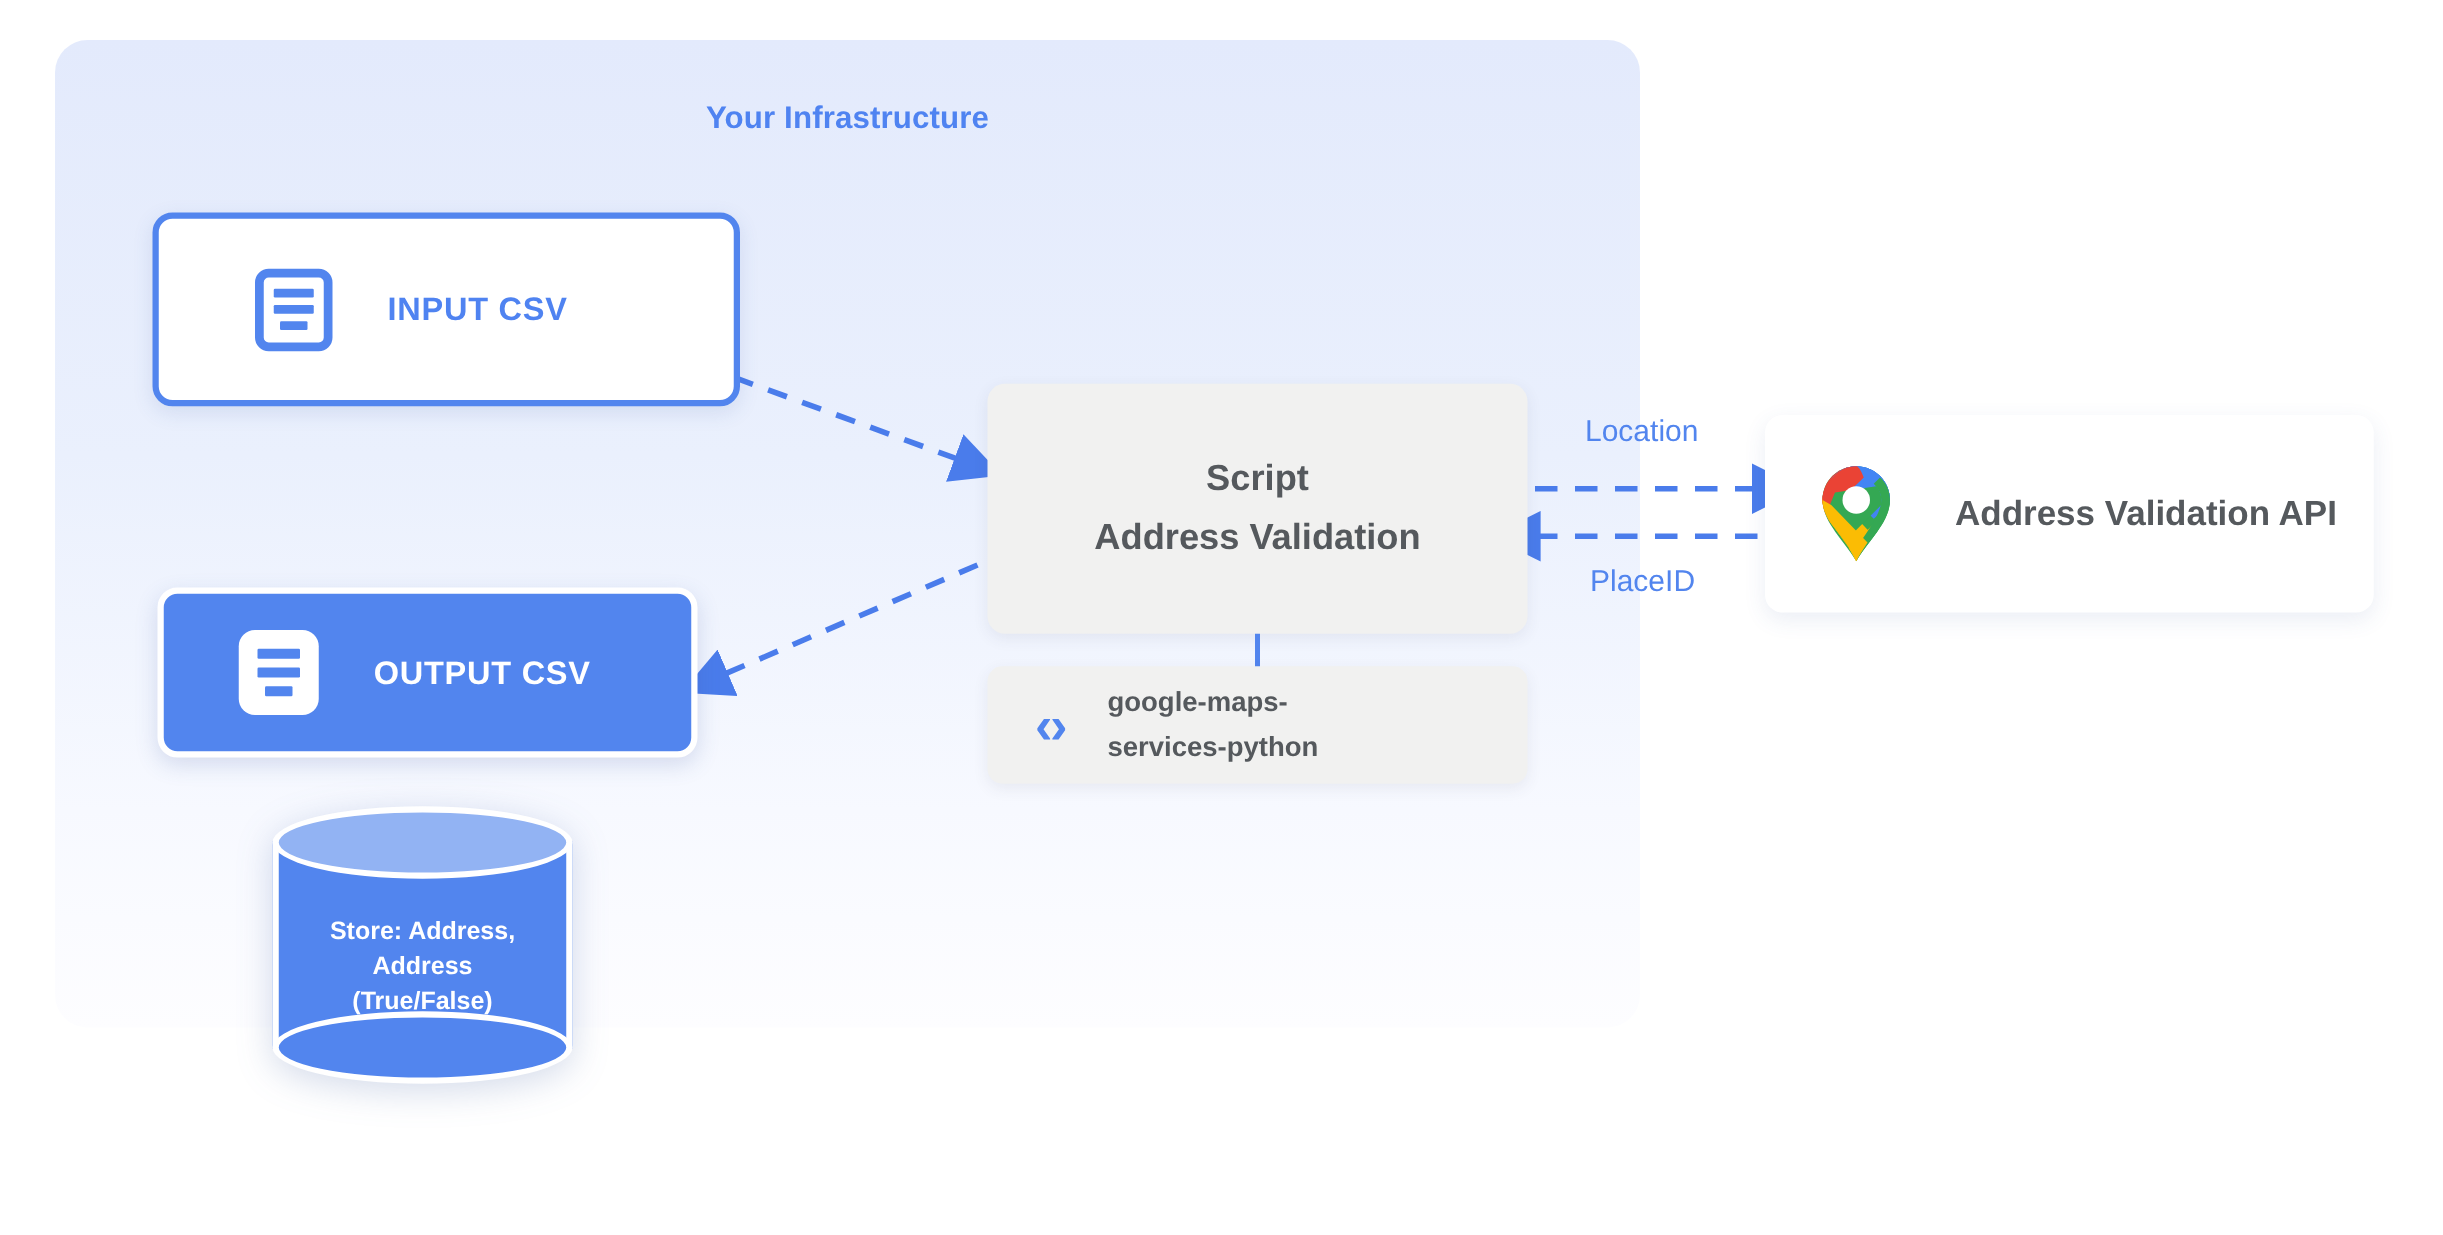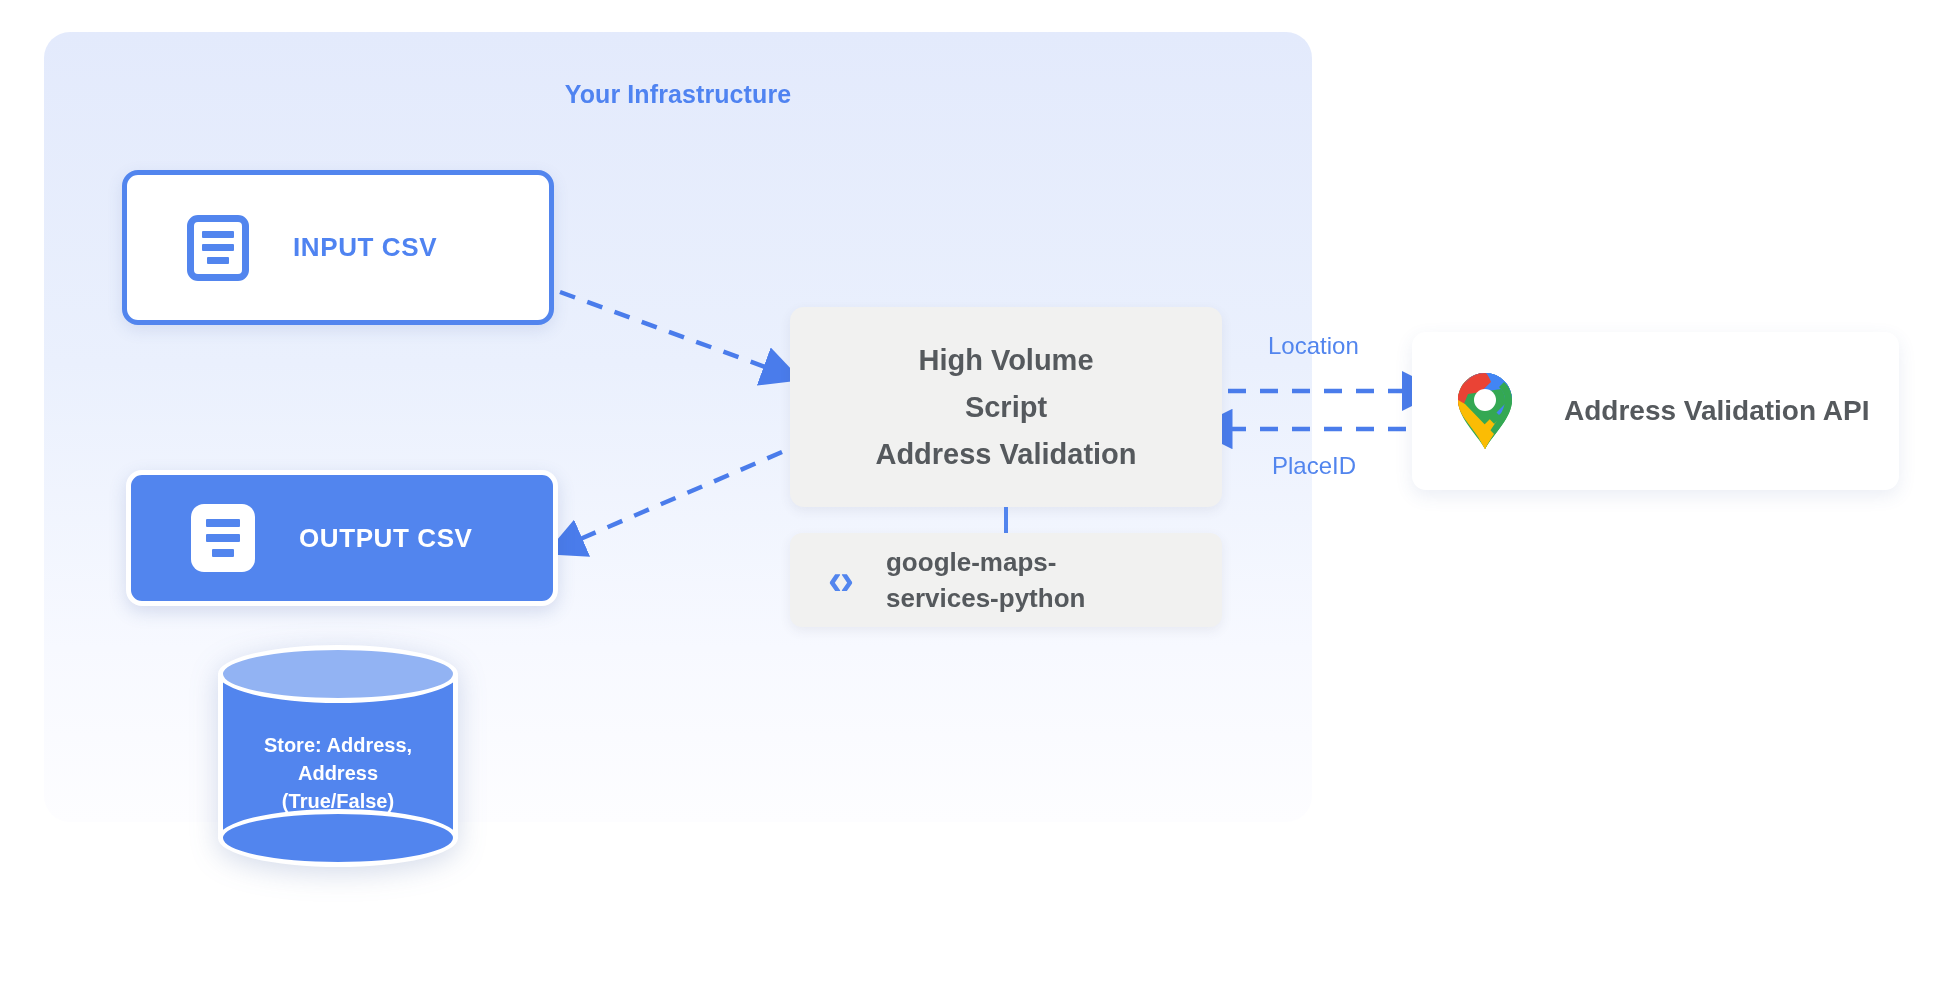--- a/index.html
+++ b/index.html
@@ -47,27 +47,27 @@
     position: absolute;
     box-sizing: border-box;
     display: flex;
     align-items: center;
   }
 
   
   .input-csv {
     left: 122px;
     top: 170px;
-    width: 432px;
+    width: 470px;
     height: 155px;
     background: #ffffff;
     border: 5px solid #5285ee;
     border-radius: 16px;
     box-shadow: 0 5px 16px rgba(60, 90, 160, 0.13);
-    padding-left: 60px;
+    padding-left: 77px;
   }
   .input-csv .label {
     font-size: 26px;
     font-weight: bold;
     color: #4f83f1;
     letter-spacing: 0.6px;
     margin-left: 44px;
   }
 
   
@@ -222,21 +222,21 @@
     height: 94px;
     background: #f1f1f0;
     border-radius: 12px;
     display: flex;
     align-items: center;
     padding-left: 38px;
     box-sizing: border-box;
     box-shadow: 0 4px 12px rgba(60, 70, 90, 0.08);
   }
   .lib-box .label {
-    font-size: 26px;
+    font-size: 22px;
     font-weight: bold;
     line-height: 36px;
     color: #55595d;
     margin-left: 34px;
   }
   .code-icon {
     font-size: 42px;
     color: #5285ee;
     font-weight: bold;
     letter-spacing: -2px;
@@ -356,21 +356,20 @@
     <div class="db-top"></div>
     <div class="db-label">
       <div>Store: Address,</div>
       <div>Address</div>
       <div>(True/False)</div>
     </div>
   </div>
 
   <div class="script-box">
     <div class="label">
-      <div>High Volume</div>
       <div>Script</div>
       <div>Address Validation</div>
     </div>
   </div>
 
   <div class="vert-connector"></div>
 
   <div class="lib-box">
     <div class="code-icon">‹›</div>
     <div class="label">

